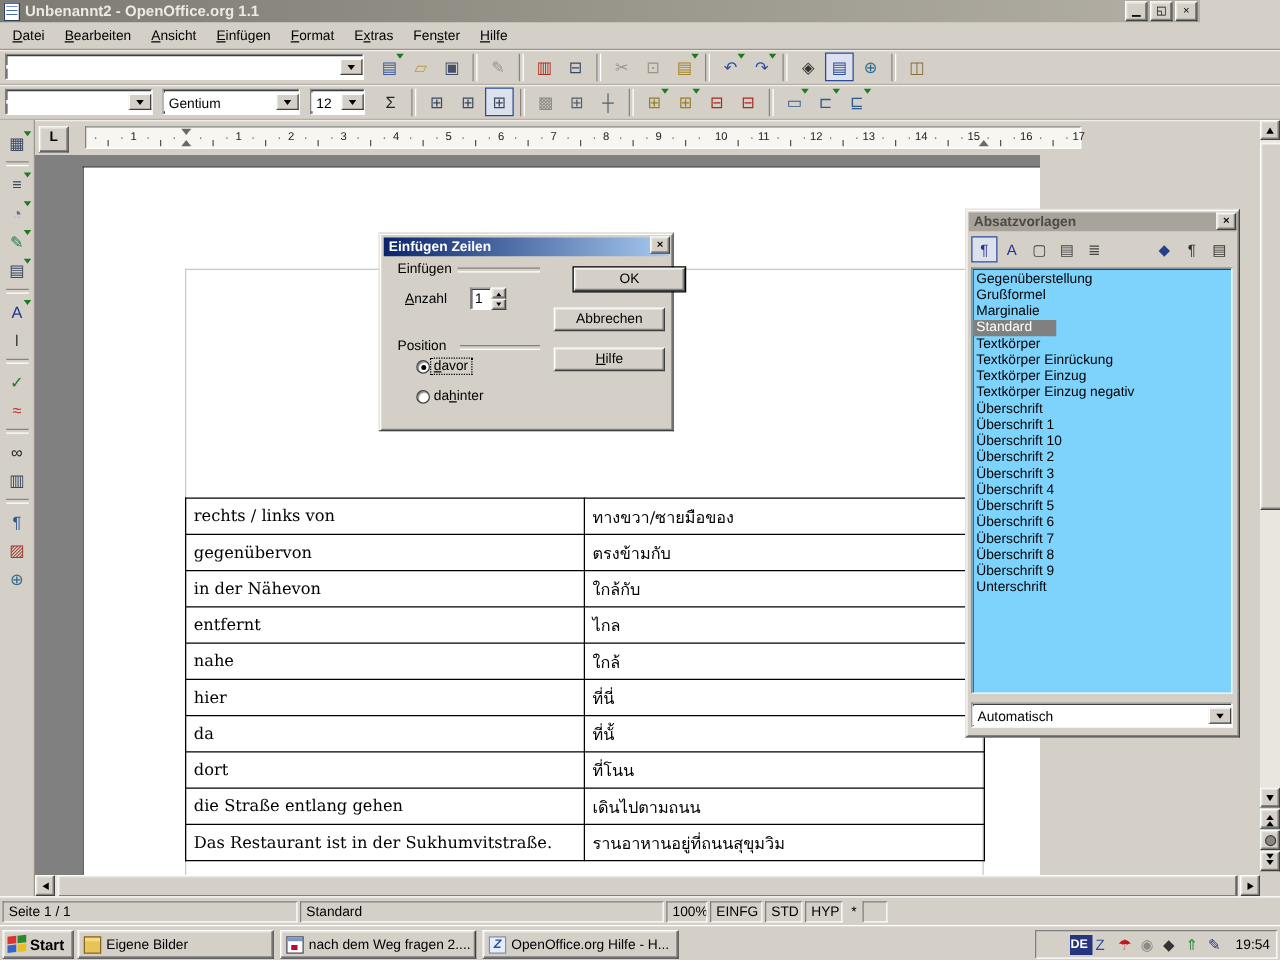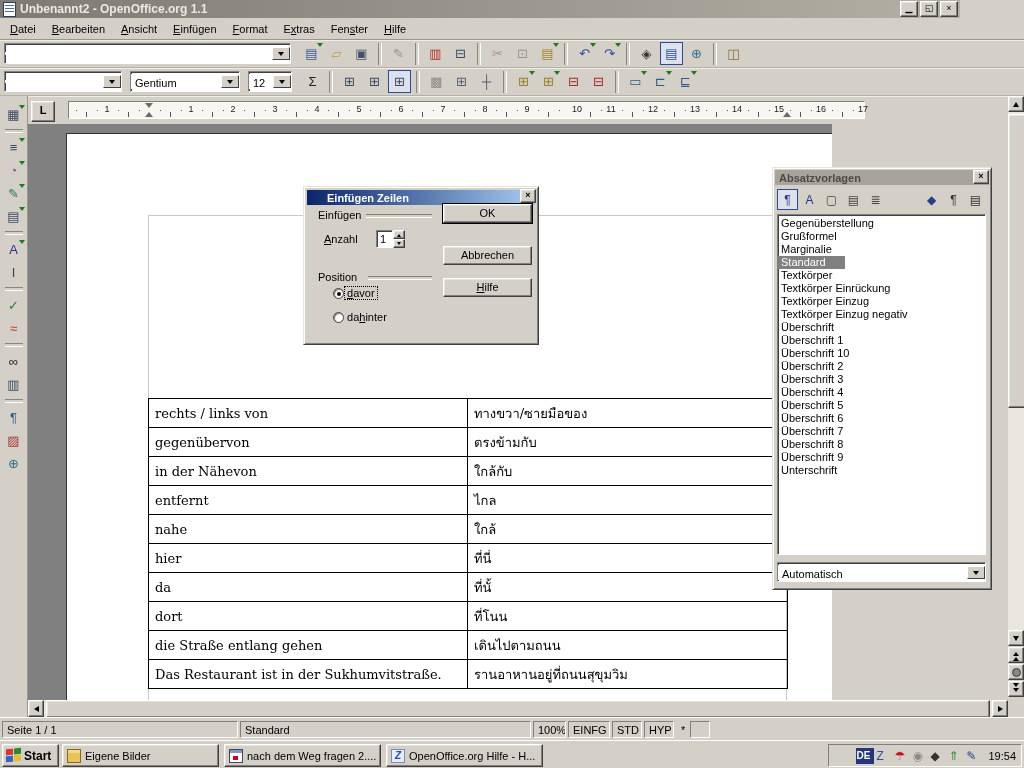--- a/index.html
+++ b/index.html
@@ -95,21 +95,21 @@
   .htrack{left:44px;top:700px;width:948px;height:17px;background:#e9e6df;}
   .hthumb{left:46px;top:700px;width:942px;height:16px;}
   .corner{left:1008px;top:700px;width:16px;height:17px;background:#d4d0c8;}
 
   
   .dialog{left:303px;top:186px;width:234px;height:157px;background:#d4d0c8;z-index:60;
           border:1px solid;border-color:#e6e3dc #404040 #404040 #e6e3dc;
           box-shadow:inset 1px 1px 0 #fff,inset -1px -1px 0 #808080;}
   .dlg-title{position:absolute;left:3px;top:3px;right:3px;height:15px;
           background:linear-gradient(90deg,#0a246a,#a6caf0);color:#fff;font-weight:bold;
-          display:flex;align-items:center;padding-left:20px;}
+          display:flex;align-items:center;padding-left:4px;}
   .dlg-close{position:absolute;right:2px;top:1.5px;width:14px;height:12px;font-size:9px;line-height:10px;
           text-align:center;color:#000;font-weight:bold;}
   .grp-label{position:absolute;color:#000;}
   .grp-line{position:absolute;height:2px;border-top:1px solid #808080;border-bottom:1px solid #fff;}
   .spin{position:absolute;display:flex;height:18px;box-sizing:border-box;}
   .spin-val{width:17px;background:#fff;border:1px solid;border-color:#808080 #fff #fff #808080;
           box-shadow:inset 1px 1px 0 #404040;padding:2px 0 0 3px;box-sizing:border-box;}
   .spin-btns{display:flex;flex-direction:column;width:12px;}
   .spin-b{flex:1;display:flex;align-items:center;justify-content:center;}
   .s-up{width:0;height:0;border:2.5px solid transparent;border-bottom:3.5px solid #000;margin-bottom:1px;}
@@ -129,21 +129,21 @@
   .sty-title{position:absolute;left:2px;top:2px;right:2px;height:15px;background:#a8a49c;color:#4d4a43;
            font-weight:bold;display:flex;align-items:center;padding-left:4px;}
   .sty-close{position:absolute;right:2px;top:1.5px;width:14px;height:12px;font-size:9px;line-height:10px;
            text-align:center;color:#000;font-weight:bold;}
   .sty-tb{position:absolute;left:4px;top:20px;right:4px;height:23px;display:flex;align-items:center;}
   .sty-group{display:flex;align-items:center;}
   .flex1{flex:1;}
   .sty-btn{width:21px;height:21px;margin-right:1px;display:flex;align-items:center;justify-content:center;box-sizing:border-box;}
   .sty-btn .glyph{font-size:12px;line-height:1;}
   .sty-btn.pressed{border:1px solid #2a4a9a;background:#dde1ec;}
-  .sty-list{position:absolute;left:4px;top:46px;width:209px;height:341px;background:#ffffff;overflow:hidden;
+  .sty-list{position:absolute;left:4px;top:46px;width:209px;height:341px;background:#7dd3fc;overflow:hidden;
            border:1px solid;border-color:#808080 #fff #fff #808080;box-shadow:inset 1px 1px 0 #404040;
            box-sizing:border-box;padding-top:2px;}
   .sty-item{height:13px;line-height:13px;padding-left:3px;white-space:nowrap;width:max-content;min-width:60px;padding-right:4px;}
   .sty-item.selected{background:#808080;color:#fff;}
   .sty-combo{position:absolute;left:4px;top:394px;width:209px;height:20px;box-sizing:border-box;}
 
   
   .statusbar{left:0;top:717px;width:1024px;height:23px;background:#d4d0c8;border-top:1px solid #fff;box-sizing:border-box;}
   .sfield{position:absolute;top:3px;height:17px;box-sizing:border-box;border:1px solid;
           border-color:#808080 #fff #fff #808080;padding:2px 4px;white-space:nowrap;overflow:hidden;}
@@ -576,21 +576,21 @@
           <i class="s-dn" data-name="arrow-down-icon"></i>
         </span>
     </span>
   </span>
   <span class="grp-label" style="left:14px;top:84px;" data-name="position-group-label">Position</span>
   <span class="grp-line" style="left:64px;top:89px;width:64px;" data-name="group-divider"></span>
   <span class="radio checked" style="left:29px;top:101px;" data-name="radio-davor"></span>
   <span class="radio-label focused" style="left:41px;top:100px;" data-name="radio-davor-label"><u>d</u><span>a</span><span>v</span><span>o</span><span>r</span></span>
   <span class="radio" style="left:29px;top:125px;" data-name="radio-dahinter"></span>
   <span class="radio-label" style="left:41px;top:124px;" data-name="radio-dahinter-label"><span>d</span><span>a</span><u>h</u><span>i</span><span>n</span><span>t</span><span>e</span><span>r</span></span>
-  <span class="dlg-btn raised default" style="top:17px;" data-name="ok-button">OK</span>
+  <span class="dlg-btn raised default" style="top:27px;margin-left:16px;" data-name="ok-button">OK</span>
   <span class="dlg-btn raised" style="top:59px;" data-name="cancel-button">Abbrechen</span>
   <span class="dlg-btn raised" style="top:91px;" data-name="help-button"><u>H</u><span>i</span><span>l</span><span>f</span><span>e</span></span>
 </div>
 
 <div class="abs stylist" data-name="paragraph-styles-panel">
   <div class="sty-title" data-name="stylist-titlebar">
     <span data-name="stylist-title">Absatzvorlagen</span>
   </div>
   <span class="sty-close raised" data-name="stylist-close-button">×</span>
   <div class="sty-tb" data-name="stylist-toolbar">

